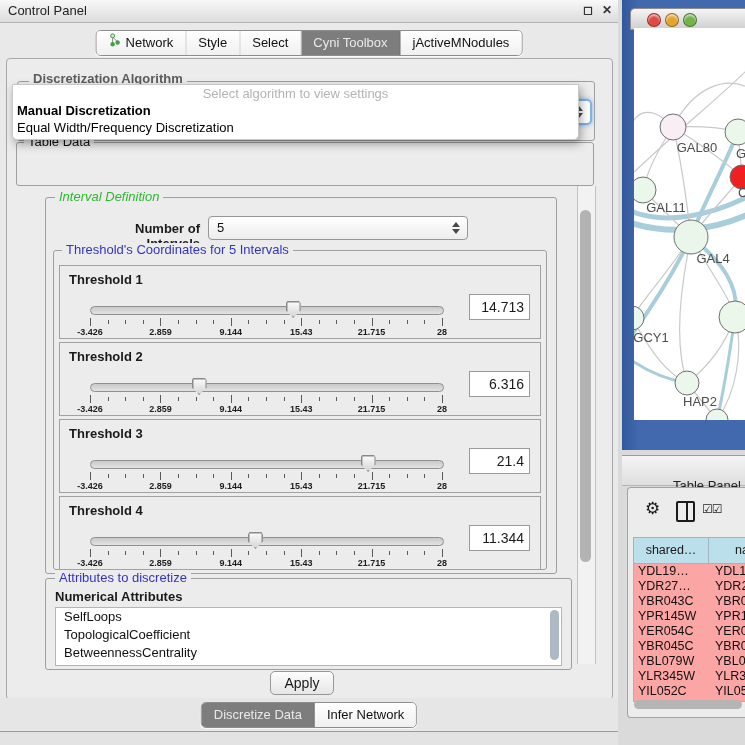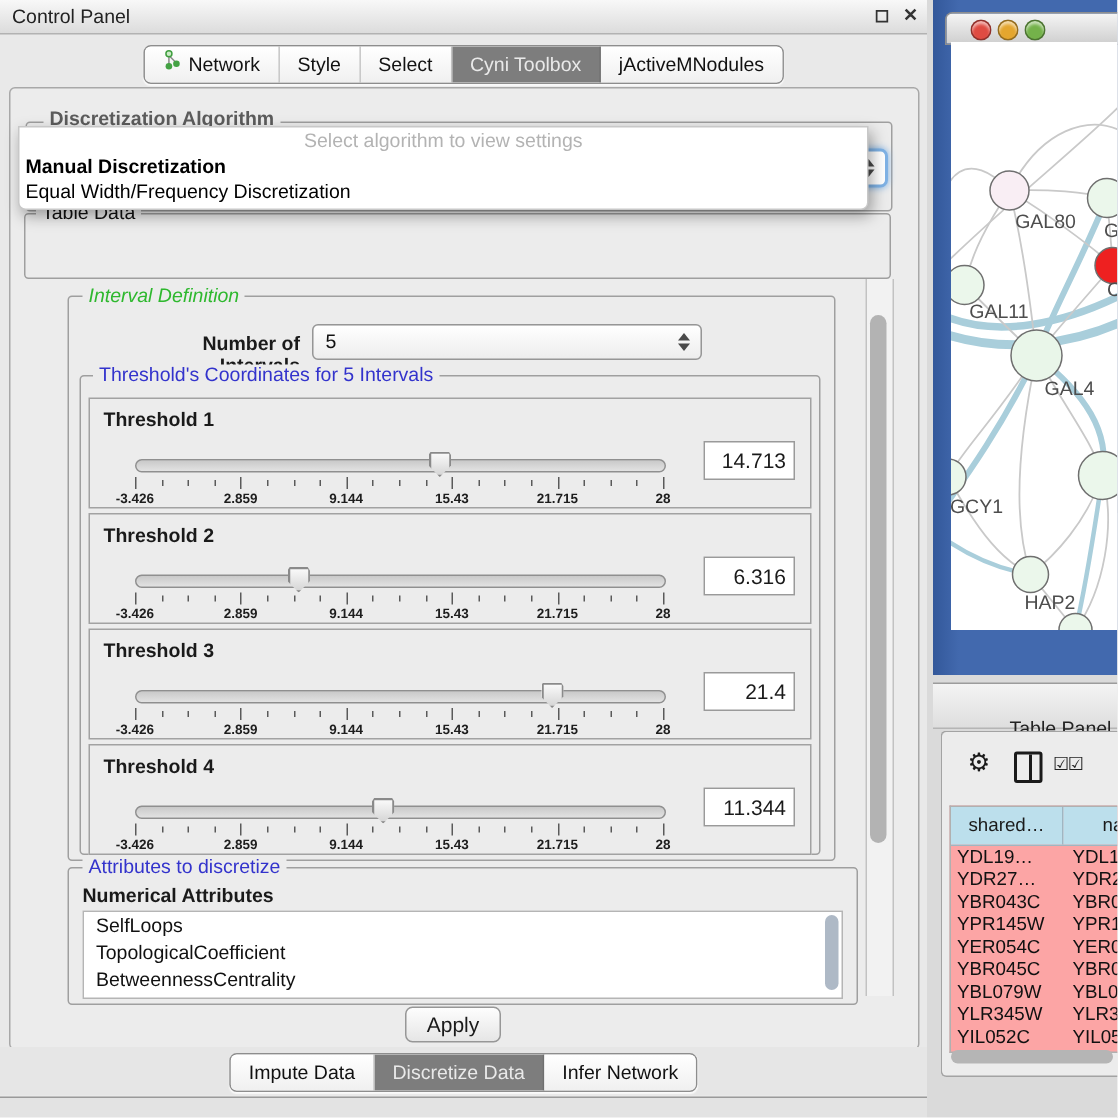--- a/index.html
+++ b/index.html
@@ -345,23 +345,20 @@
 
     <div id="vscroll" class="abs"></div>
     <div id="vthumb" class="abs"></div>
 
     <div id="apply-btn" class="abs">Apply</div>
 
     <div id="bottom-strip" class="abs">
       
     </div>
     <div id="bottom-tabs" class="abs seg">
-        <div class="seg-item">
-          <span>Impute Data</span>
-        </div>
         <div class="seg-item active">
           <span>Discretize Data</span>
         </div>
         <div class="seg-item">
           <span>Infer Network</span>
         </div>
       </div>
   </div>
 
   <div id="right-bg" class="abs"></div>

